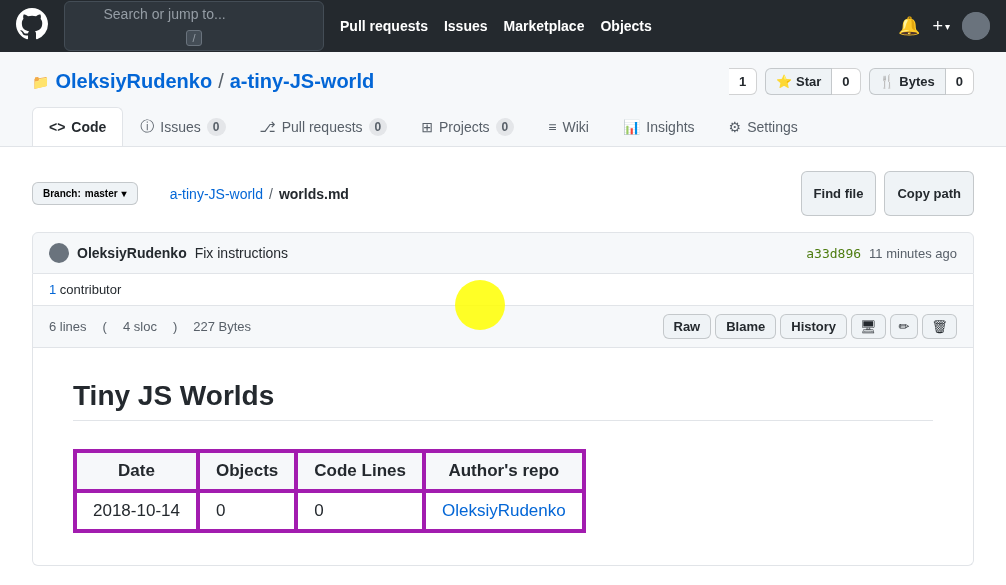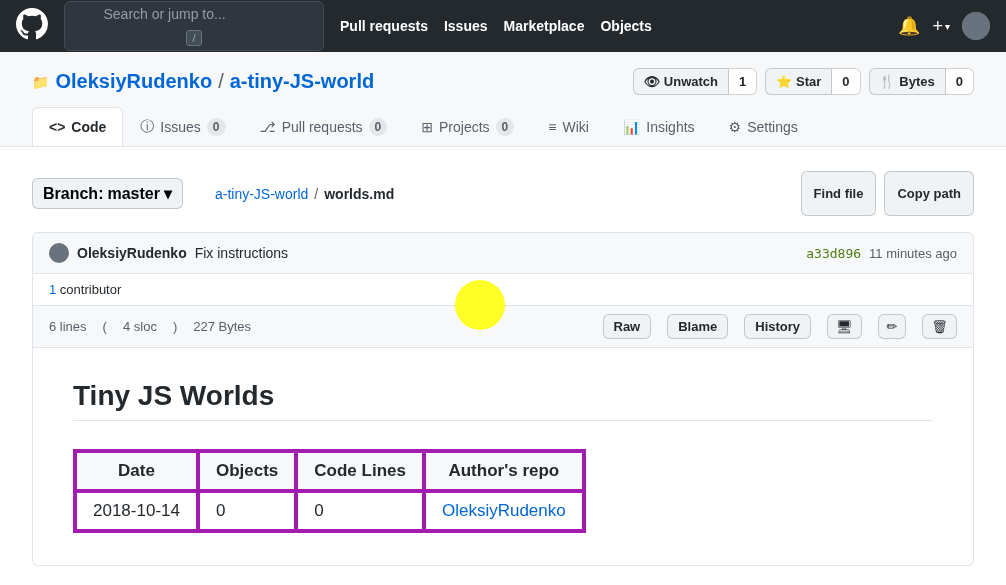--- a/index.html
+++ b/index.html
@@ -138,21 +138,21 @@
       justify-content: space-between;
       margin-bottom: 16px;
     }
     .branch-selector {
       display: flex;
       align-items: center;
       background: #eff3f6;
       border: 1px solid rgba(27,31,35,0.2);
       border-radius: 6px;
       padding: 5px 10px;
-      font-size: 16px;
+      font-size: 10px;
       cursor: pointer;
       gap: 4px;
       font-weight: 600;
     }
     .file-breadcrumb { display: flex; align-items: center; gap: 6px; margin-left: 16px; font-size: 14px; }
     .file-breadcrumb a { color: #0366d6; text-decoration: none; }
     .file-breadcrumb .sep { color: #586069; }
     .file-actions { display: flex; align-items: center; gap: 8px; }
     .file-action-btn {
       background: #eff3f6;
@@ -196,21 +196,21 @@
     .file-stats-bar {
       background: #f6f8fa;
       border: 1px solid #e1e4e8;
       border-top: none;
       padding: 8px 16px;
       display: flex;
       align-items: center;
       justify-content: space-between;
     }
     .file-stats { display: flex; align-items: center; gap: 16px; font-size: 13px; color: #586069; }
-    .file-buttons { display: flex; align-items: center; gap: 16px; }
+    .file-buttons { display: flex; align-items: center; gap: 4px; }
     .file-btn {
       background: #eff3f6;
       border: 1px solid rgba(27,31,35,0.2);
       border-radius: 6px;
       padding: 4px 10px;
       font-size: 13px;
       cursor: pointer;
       color: #24292e;
       font-weight: 600;
     }
@@ -301,21 +301,20 @@
   <div class="repo-title-row">
     <div class="repo-breadcrumb">
       <span style="font-size:14px;color:#586069;">📁</span>
       <a class="repo-owner-link" href="#">OleksiyRudenko</a>
       <span class="repo-sep">/</span>
       <a class="repo-name-link" href="#">a-tiny-JS-world</a>
     </div>
     <div class="repo-actions">
 
       <div class="action-btn-group">
-        <button class="action-btn">👁 Unwatch</button>
         <span class="action-count">1</span>
       </div>
 
       <div class="action-btn-group">
         <button class="action-btn">⭐ Star</button>
         <span class="action-count">0</span>
       </div>
 
       <div class="action-btn-group">
         <button class="action-btn">🍴 Bytes</button>

